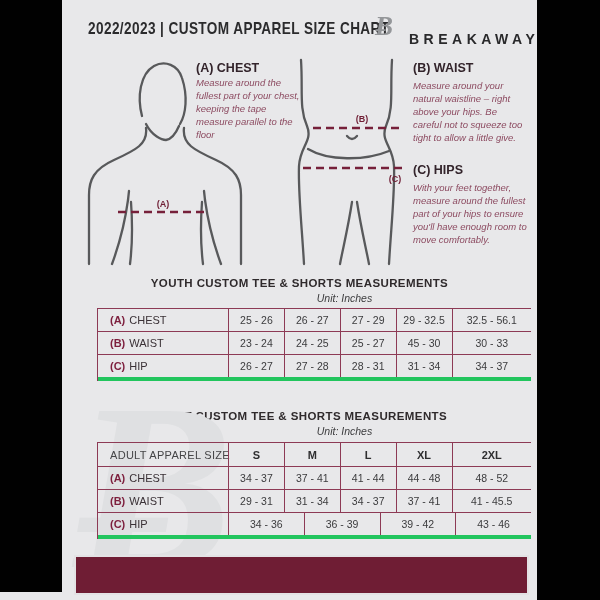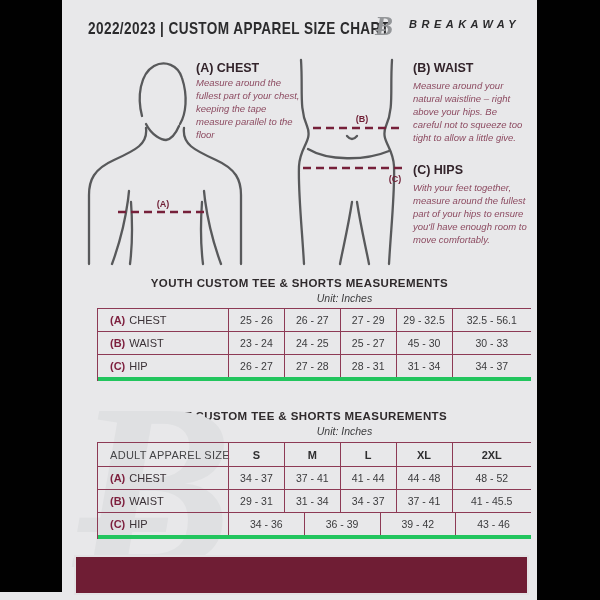--- a/index.html
+++ b/index.html
@@ -18,22 +18,22 @@
     position:absolute;left:26px;top:19px;
     font-size:17px;font-weight:bold;color:#2b2b2d;letter-spacing:.5px;
     transform:scaleX(.8);transform-origin:left center;white-space:nowrap;
   }
   .logo-glyph{
     position:absolute;left:313px;top:11px;
     font-family:"Liberation Serif", serif;font-style:italic;font-weight:bold;
     font-size:27px;color:#949699;
   }
   .brand{
-    position:absolute;left:347px;top:18px;
-    font-size:11px;font-weight:bold;color:#29292b;letter-spacing:4.5px;white-space:nowrap;font-style:italic;
+    position:absolute;left:347px;top:31px;
+    font-size:14px;font-weight:bold;color:#29292b;letter-spacing:4.5px;white-space:nowrap;
   }
 
   
   .fig-svg{position:absolute;left:0;top:52px;}
   .d-head{
     position:absolute;font-size:12.5px;font-weight:bold;color:#33242b;white-space:nowrap;
   }
   .d-desc{
     position:absolute;font-size:9.5px;line-height:13px;font-style:italic;color:#8c4a60;
   }

